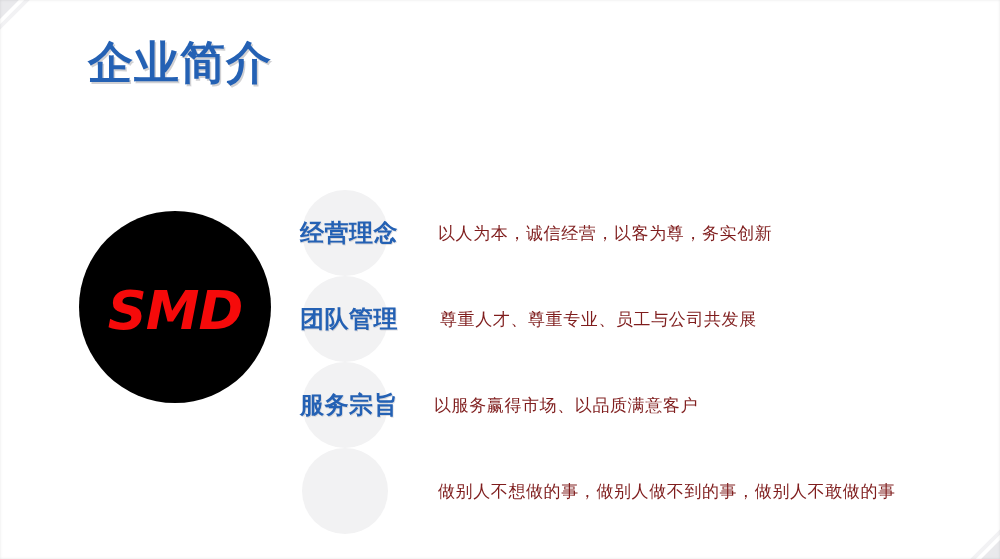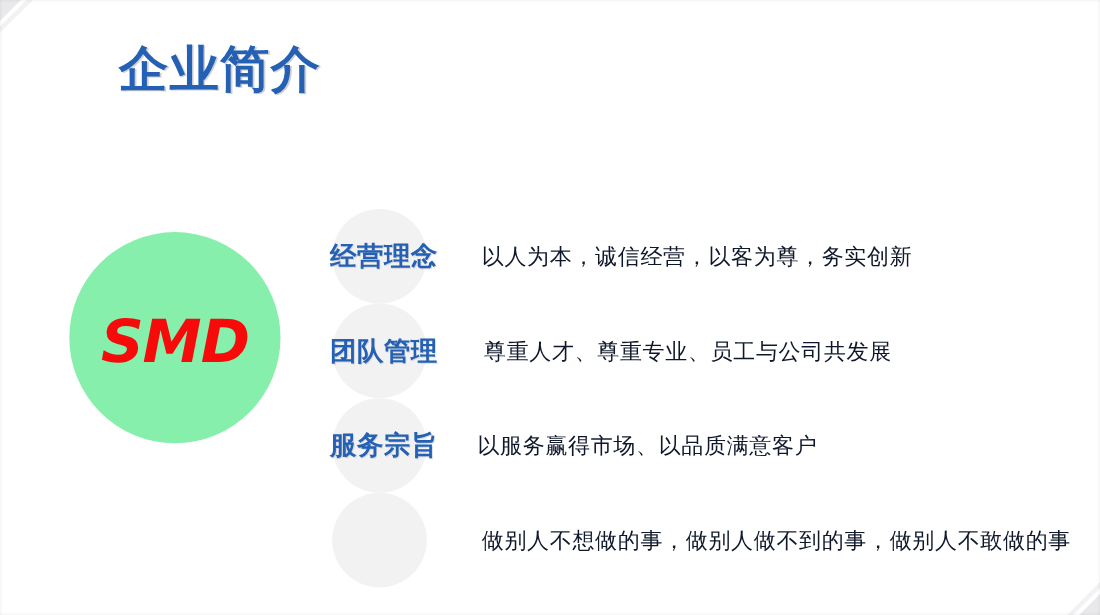--- a/index.html
+++ b/index.html
@@ -87,21 +87,20 @@
   }
 
   
   .header {
     position: absolute;
     left: 88px;
     top: 40px;
     display: flex;
     align-items: flex-end;
     gap: 14px;
-    margin-left: 20px;
   }
   .title-cn {
     font-size: 45px;
     font-weight: bold;
     color: #2461b4;
     letter-spacing: 1px;
     line-height: 1;
     text-shadow: 1.5px 1.5px 0 rgba(120,120,130,0.35);
     white-space: nowrap;
   }
@@ -110,26 +109,26 @@
     color: #d5d5d9;
     letter-spacing: 2.2px;
     font-weight: 500;
     padding-bottom: 6px;
     white-space: nowrap;
   }
 
   
   .logo-circle {
     position: absolute;
-    left: 63px;
+    left: 79px;
     top: 211px;
     width: 192px;
     height: 192px;
     border-radius: 50%;
-    background: #86efac;
+    background: #000000;
     display: flex;
     align-items: center;
     justify-content: center;
   }
   .logo-text {
     font-family: "DejaVu Sans", sans-serif;
     font-size: 54px;
     font-weight: bold;
     font-style: italic;
     color: #f60a0a;
@@ -198,22 +197,22 @@
     position: relative;
     font-size: 24px;
     font-weight: bold;
     color: #2461b4;
     letter-spacing: 0.5px;
     white-space: nowrap;
     text-shadow: 0.8px 0.8px 0 rgba(150,150,158,0.30);
     font-family: Liberation Serif, serif;
   }
   .value-text {
-    font-size: 20px;
-    color: #0f172a;
+    font-size: 17px;
+    color: #7f1d1d;
     letter-spacing: 0.6px;
     white-space: nowrap;
     margin-left: 16px;
   }
   .row-0 .value-text { margin-left: 20px; }
   .row-1 .value-text { margin-left: 16px; }
   .row-2 .value-text { margin-left: 22px; }
   .row-3 .value-text { margin-left: 20px; }
 </style>
 </head>

